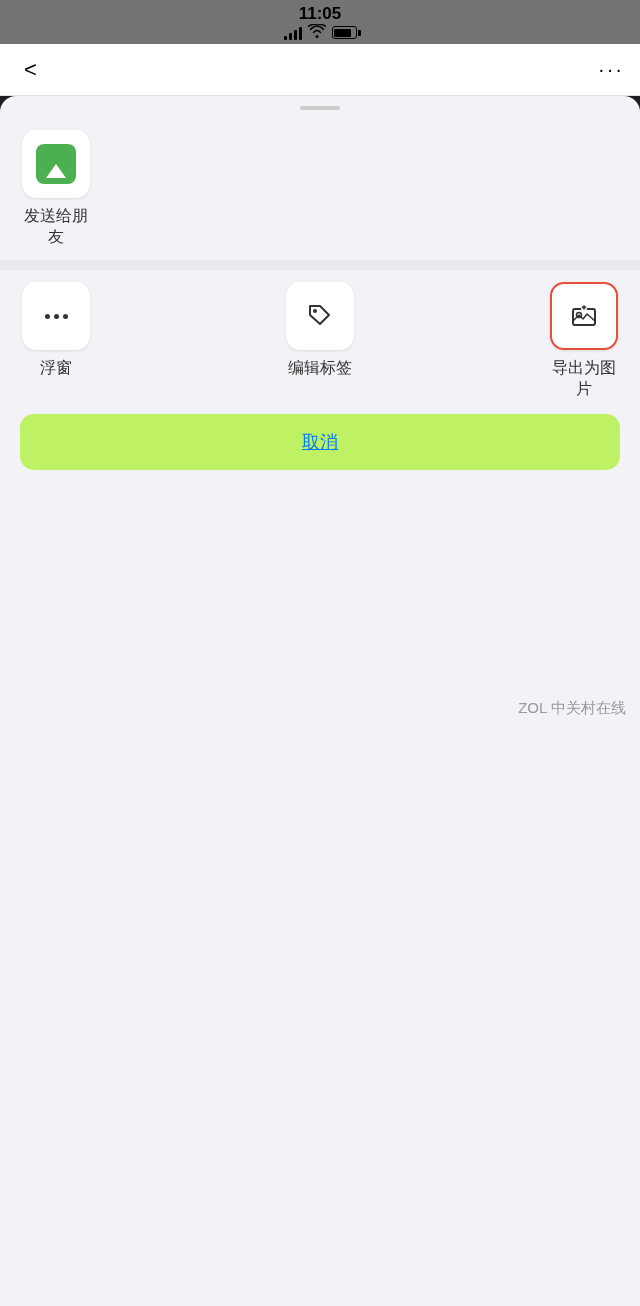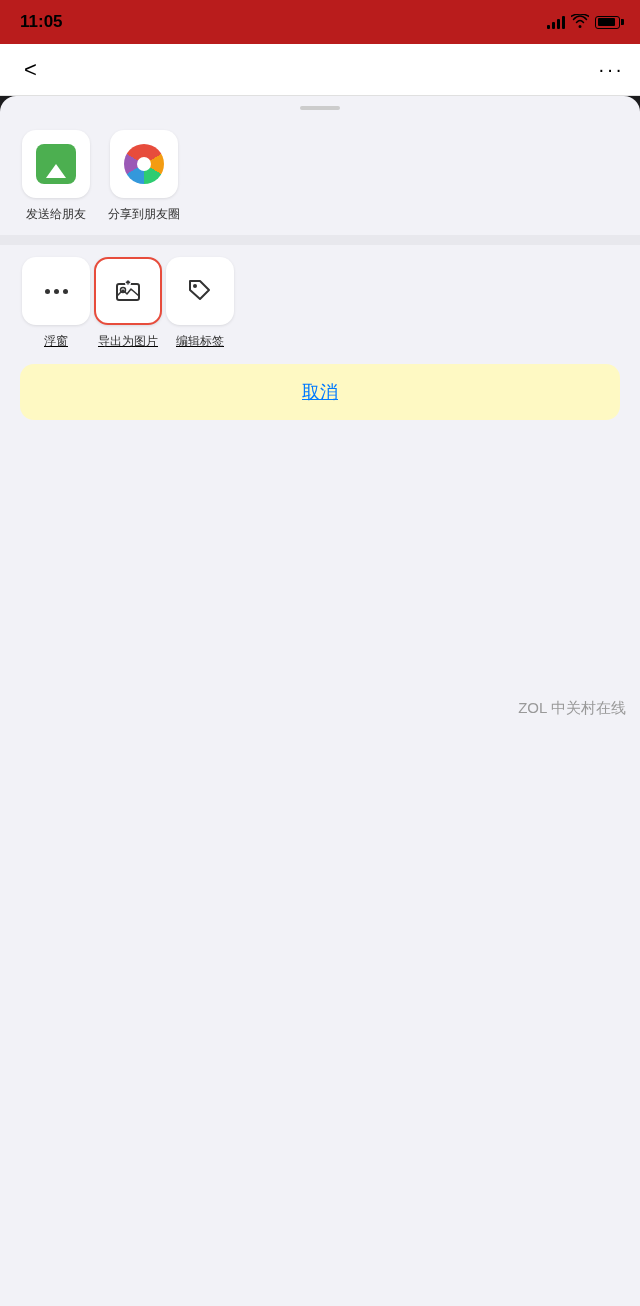--- a/index.html
+++ b/index.html
@@ -10,27 +10,28 @@
       background: #f2f2f7;
       font-family: -apple-system, 'PingFang SC', 'Helvetica Neue', sans-serif;
       overflow: hidden;
       position: relative;
     }
 
     
     .status-bar {
       width: 100%;
       height: 44px;
-      background: #b91c1c;
+      background: #737373;
       display: flex;
       align-items: center;
       justify-content: space-between;
-      padding: 12px 20px;
+      padding: 4px 20px;
       position: relative;
       z-index: 10;
+      flex-direction: column;
     }
     .status-time {
       font-size: 17px;
       font-weight: 600;
       color: #000;
     }
     .status-icons {
       display: flex;
       align-items: center;
       gap: 6px;
@@ -297,21 +298,21 @@
       border-radius: 14px;
       display: flex;
       align-items: center;
       justify-content: center;
       box-shadow: 0 1px 3px rgba(0,0,0,0.1);
     }
     .action-icon-box.highlighted {
       border: 2px solid #e74c3c;
     }
     .action-label {
-      font-size: 12px;
+      font-size: 16px;
       color: #333;
       text-align: center;
       width: 72px;
     }
 
     
     .send-icon {
       width: 40px;
       height: 40px;
       background: #4caf50;
@@ -357,22 +358,22 @@
       height: 10px;
       background: #e8e8ed;
       margin: 12px 0 0;
     }
 
     .second-action-section {
       padding: 12px 20px 0;
     }
     .second-action-row {
       display: flex;
-      justify-content: flex-start;
-      text-decoration: underline;
+      gap: 12px;
+      justify-content: space-between;
     }
     
     .list-icon {
       display: flex;
       flex-direction: column;
       gap: 3px;
       align-items: flex-start;
       width: 22px;
     }
     .list-icon span {
@@ -449,21 +450,21 @@
     .trash-body::after { right: 3px; }
 
     
     .cancel-section {
       margin-top: 14px;
       padding: 0 20px;
     }
     .cancel-btn {
       width: 100%;
       height: 56px;
-      background: #fef9c3;
+      background: #bef264;
       border-radius: 14px;
       display: flex;
       align-items: center;
       justify-content: center;
       font-size: 18px;
       font-weight: 500;
       color: #007aff;
       cursor: pointer;
       border: none;
       text-decoration: underline;
@@ -576,72 +577,66 @@
     <div class="action-section">
       <div class="action-row">
 
         <div class="action-item">
           <div class="action-icon-box">
             <div class="send-icon"></div>
           </div>
           <span class="action-label">发送给朋友</span>
         </div>
 
-        <div class="action-item">
-          <div class="action-icon-box">
-            <div class="moments-icon"></div>
-          </div>
-          <span class="action-label">分享到朋友圈</span>
-        </div>
 
       </div>
     </div>
 
     <div class="divider"></div>
 
     <div class="second-action-section">
       <div class="second-action-row">
 
         <div class="action-item">
           <div class="action-icon-box">
             <div class="dots-icon">
               <span></span>
                 <span></span>
                 <span></span>
             </div>
           </div>
           <span class="action-label">浮窗</span>
         </div>
 
+
+        <div class="action-item">
+          <div class="action-icon-box">
+            <svg width="26" height="26" viewBox="0 0 26 26" fill="none">
+              <path d="M3 3 L13 3 L22 12 L13 21 L3 12 Z" stroke="#333" stroke-width="2" stroke-linejoin="round" fill="none"></path>
+              <circle cx="8" cy="8" r="2" fill="#333"></circle>
+            </svg>
+          </div>
+          <span class="action-label">编辑标签</span>
+        </div>
 
         <div class="action-item">
           <div class="action-icon-box highlighted">
             <div class="export-icon">
               <svg width="24" height="22" viewBox="0 0 24 22" fill="none">
                 <rect x="1" y="4" width="22" height="16" rx="2" stroke="#333" stroke-width="2"></rect>
                 <circle cx="7" cy="10" r="2.5" stroke="#333" stroke-width="1.5"></circle>
                 <path d="M1 16 l6-6 4 4 4-5 8 7" stroke="#333" stroke-width="1.5" stroke-linejoin="round"></path>
                 <rect x="9" y="0" width="6" height="5" rx="1" fill="#f2f2f7"></rect>
                 <path d="M12 1 L12 4 M10.5 2.5 L12 1 L13.5 2.5" stroke="#333" stroke-width="1.5" stroke-linecap="round" stroke-linejoin="round"></path>
               </svg>
             </div>
           </div>
           <span class="action-label">导出为图片</span>
         </div>
 
-        <div class="action-item">
-          <div class="action-icon-box">
-            <svg width="26" height="26" viewBox="0 0 26 26" fill="none">
-              <path d="M3 3 L13 3 L22 12 L13 21 L3 12 Z" stroke="#333" stroke-width="2" stroke-linejoin="round" fill="none"></path>
-              <circle cx="8" cy="8" r="2" fill="#333"></circle>
-            </svg>
-          </div>
-          <span class="action-label">编辑标签</span>
-        </div>
-
 
       </div>
     </div>
 
     <div class="cancel-section">
       <button class="cancel-btn">取消</button>
     </div>
 
     <div class="watermark">ZOL 中关村在线</div>
   </div>

